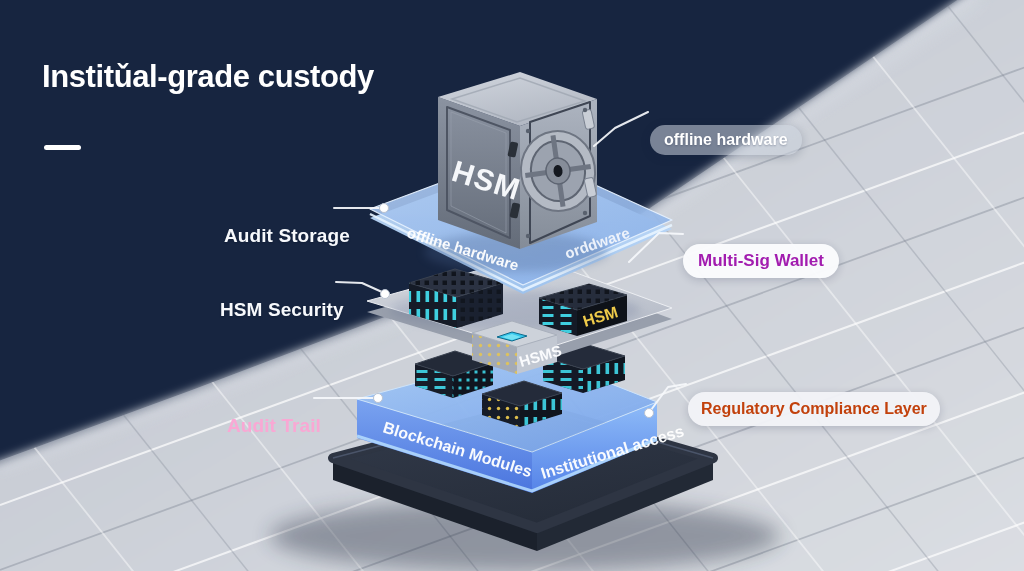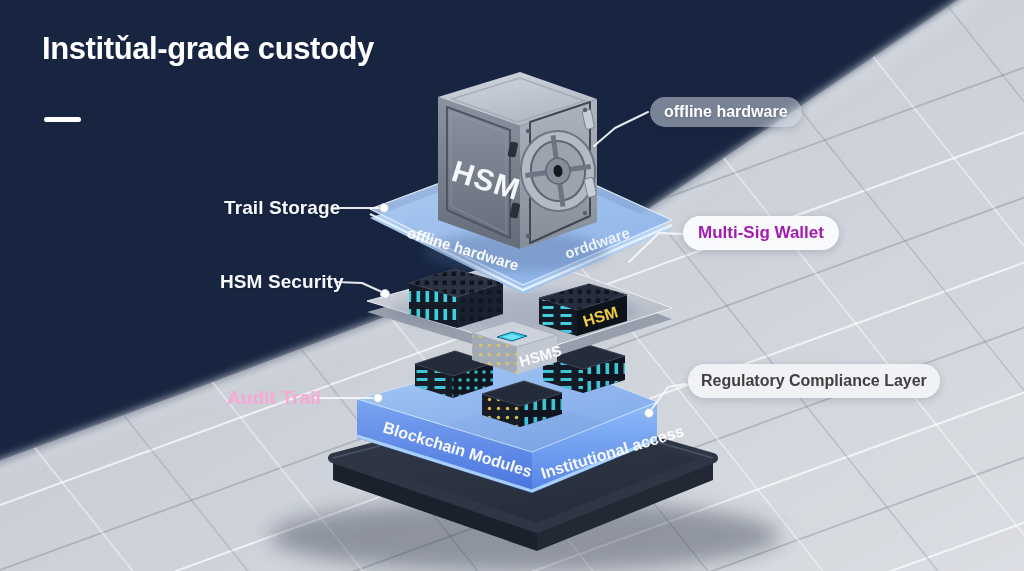--- a/index.html
+++ b/index.html
@@ -2,40 +2,40 @@
 <html><head>
 <meta charset="utf-8">
 <style>
   html,body{margin:0;padding:0;background:#0c1526;}
   #canvas{
     position:relative;width:1024px;height:571px;overflow:hidden;
     font-family:"Liberation Sans",sans-serif;background:#172540;
   }
   #scene{position:absolute;inset:0;}
   svg text{font-family:"Liberation Sans",sans-serif;font-weight:700;}
-  .overlay{position:absolute;}
+  .overlay{position:absolute;margin-top:28px;}
   .title{
     left:42px;top:30px;color:#ffffff;font-weight:700;font-size:31px;
     line-height:37px;letter-spacing:-0.4px;
   }
   .title-dash{left:44px;top:117px;width:37px;height:5px;background:#ffffff;border-radius:3px;}
   .side-label{font-size:19px;font-weight:700;letter-spacing:0.1px;white-space:nowrap;}
   .lbl-light{color:#f7f9fc;text-shadow:0 1px 2px rgba(10,20,40,.35);}
   .lbl-dark{color:#f9a8d4;}
   .pill{
     border-radius:19px;font-weight:700;white-space:nowrap;
     display:inline-block;box-shadow:0 2px 8px rgba(20,30,60,.18);
   }
   .pill-glass{
     left:650px;top:97px;background:rgba(202,209,221,0.55);color:#ffffff;
     font-size:16px;padding:6px 14px;text-shadow:0 1px 2px rgba(30,40,70,.3);
     box-shadow:0 2px 10px rgba(20,30,60,.22);
   }
   .pill-white-1{left:683px;top:216px;background:rgba(250,251,253,0.97);color:#a21caf;font-size:17px;padding:7px 15px;}
-  .pill-white-2{left:688px;top:364px;background:rgba(241,243,247,0.96);color:#404040;font-size:16px;padding:8px 13px;border-radius:21px;}
+  .pill-white-2{left:688px;top:364px;background:rgba(241,243,247,0.96);color:#c2410c;font-size:16px;padding:8px 13px;border-radius:21px;}
 </style>
 </head>
 <body>
 
 <div id="canvas">
 
 <svg id="scene" viewBox="0 0 1024 571">
   <defs>
     <linearGradient id="floorGrad" x1="0" y1="0" x2="1" y2="1">
       <stop offset="0" stop-color="#BDC2CD"></stop>
@@ -280,21 +280,21 @@
     <circle cx="378" cy="398" r="4.5"></circle>
     <circle cx="649" cy="413" r="4.5"></circle>
   </g>
 </svg>
 
 <div class="overlay title">
   <div>Institǔal-grade custody</div>
 </div>
 <div class="overlay title-dash"></div>
 
-<div class="overlay side-label lbl-light" style="left:224px;top:197px;">Trail Storage</div>
+<div class="overlay side-label lbl-light" style="left:224px;top:197px;">Audit Storage</div>
 <div class="overlay side-label lbl-light" style="left:220px;top:271px;">HSM Security</div>
 <div class="overlay side-label lbl-dark" style="left:227px;top:387px;">Audit Trail</div>
 
 <div class="overlay pill pill-glass">offline hardware</div>
 <div class="overlay pill pill-white-1">Multi-Sig Wallet</div>
 <div class="overlay pill pill-white-2">Regulatory Compliance Layer</div>
 
 </div>
 
 </body></html>

